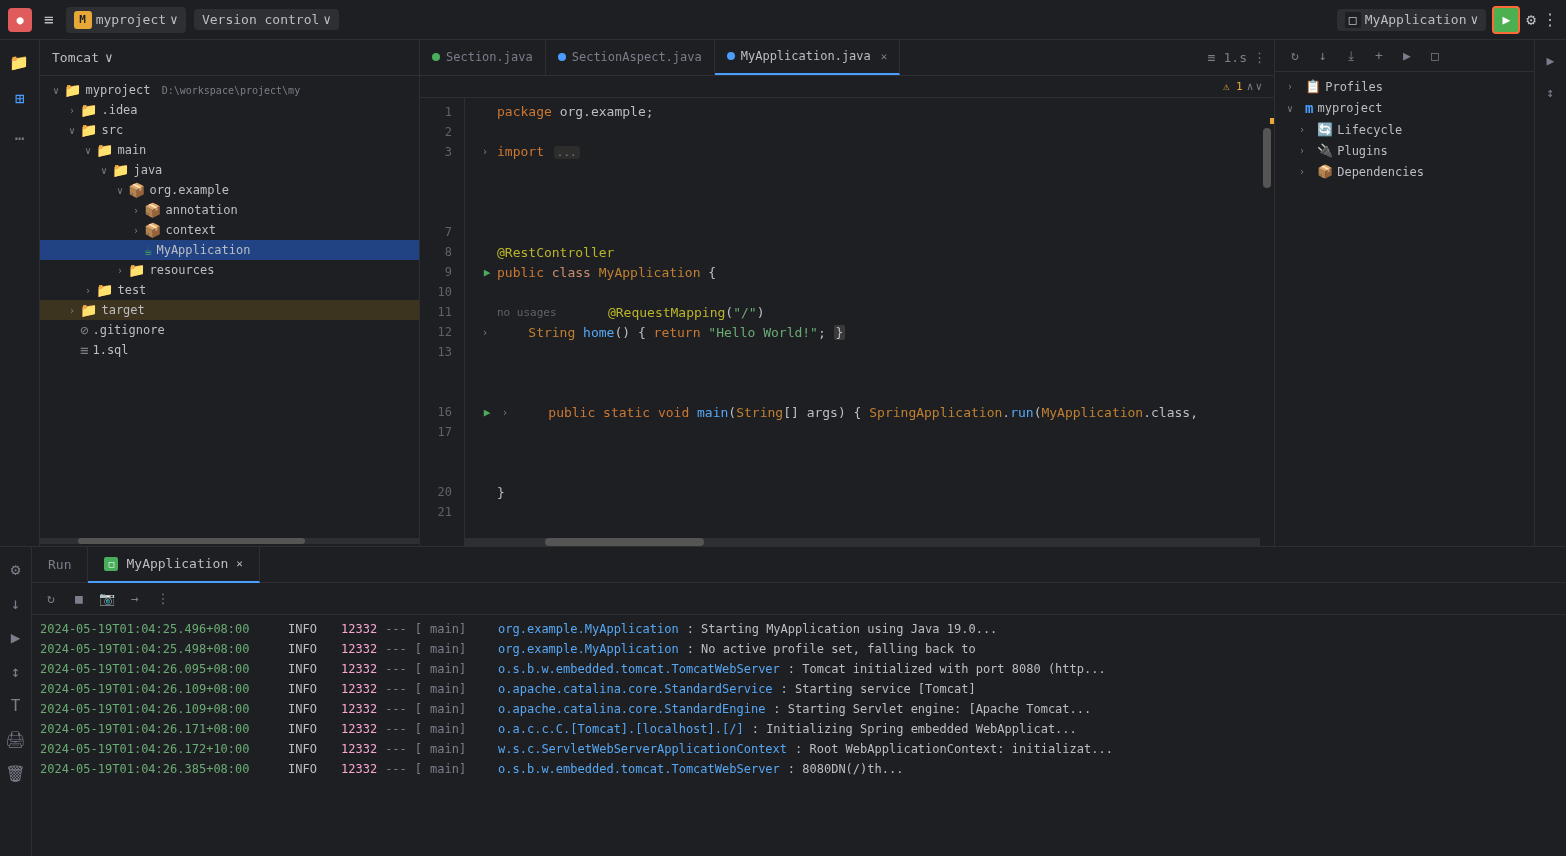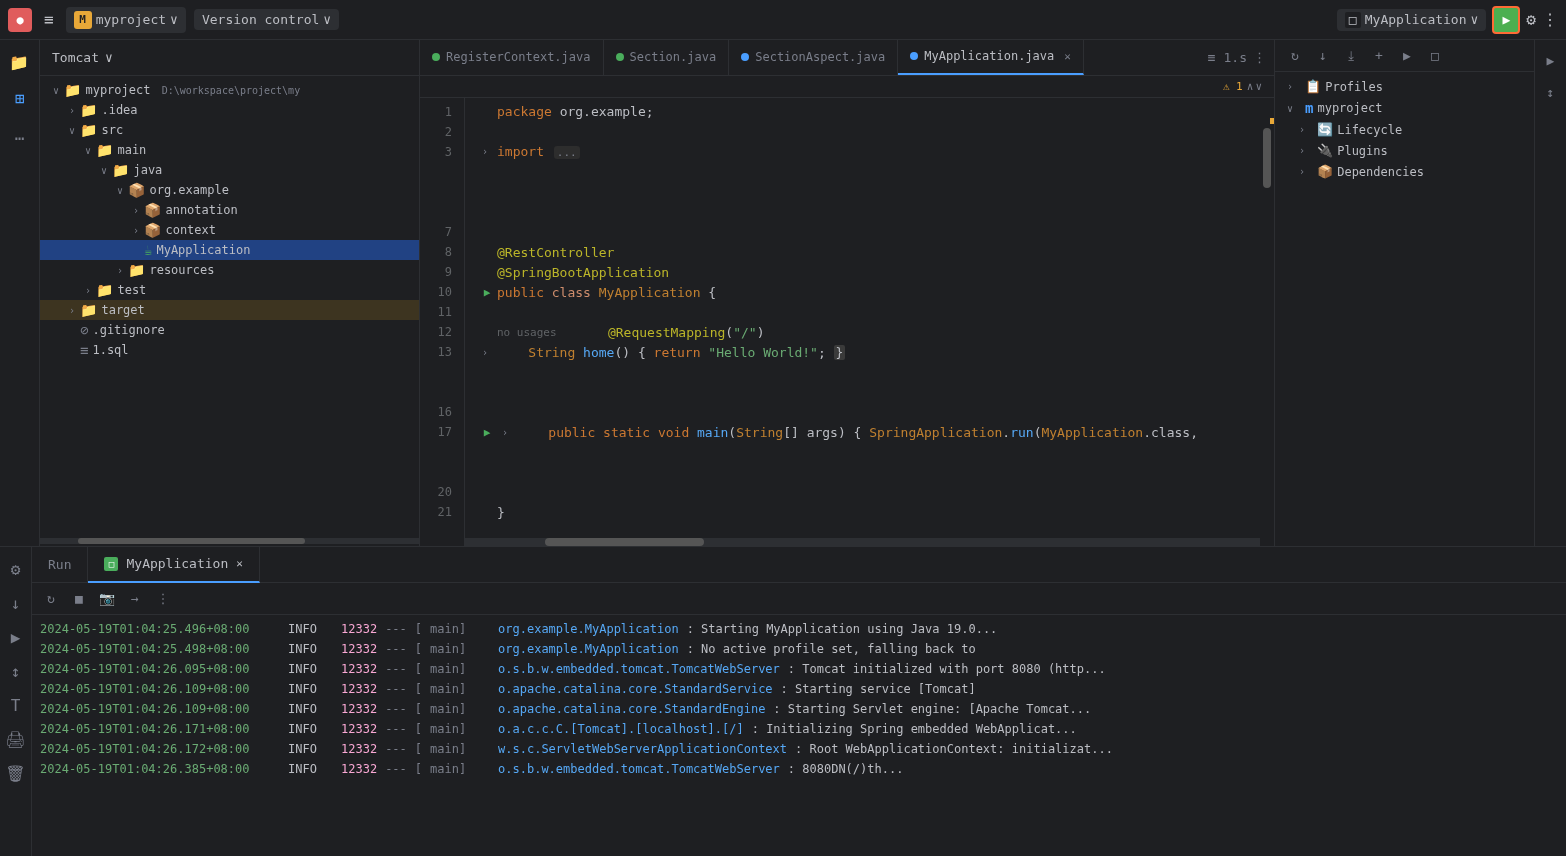--- a/index.html
+++ b/index.html
@@ -255,24 +255,20 @@
     <div style="height:6px;background:#2d2f33;margin:2px 0;">
       <div style="height:6px;width:60%;background:#555;border-radius:3px;margin-left:10%;"></div>
     </div>
   </div>
 
   <div class="editor-area">
 
     <div class="editor-tabs">
       <div class="editor-tab">
         <span class="tab-dot green"></span>
-        <span>RegisterContext.java</span>
-      </div>
-      <div class="editor-tab">
-        <span class="tab-dot green"></span>
         <span>Section.java</span>
       </div>
       <div class="editor-tab">
         <span class="tab-dot blue"></span>
         <span>SectionAspect.java</span>
       </div>
       <div class="editor-tab active">
         <span class="tab-dot blue"></span>
         <span>MyApplication.java</span>
         <span class="close-btn">✕</span>
@@ -331,24 +327,20 @@
 
             <div style="height:60px"></div>
 
             <div class="code-line" style="height:20px"></div>
 
             <div class="code-line">
               <span class="code-line-gutter"></span>
               <span class="code-text"><span class="ann">@RestController</span></span>
             </div>
 
-            <div class="code-line">
-              <span class="code-line-gutter"></span>
-              <span class="code-text"><span class="ann">@SpringBootApplication</span></span>
-            </div>
 
             <div class="code-line">
               <span class="code-line-gutter" style="color:#4aad5c;">▶</span>
               <span class="code-text"><span class="kw2">public</span> <span class="kw">class</span> <span class="cls">MyApplication</span> {</span>
             </div>
 
             <div class="code-line" style="height:20px"></div>
 
             <div style="display:flex;flex-direction:row;">
               <div style="padding-left:20px;font-size:11px;color:#606366;">no usages</div>
@@ -539,21 +531,21 @@
           <span class="log-timestamp">2024-05-19T01:04:26.171+08:00</span>
           <span class="log-level">INFO</span>
           <span class="log-pid">12332</span>
           <span class="log-bracket">---</span>
           <span class="log-bracket">[</span>
           <span class="log-thread">main]</span>
           <span class="log-class">o.a.c.c.C.[Tomcat].[localhost].[/]</span>
           <span class="log-message">: Initializing Spring embedded WebApplicat...</span>
         </div>
         <div class="log-line">
-          <span class="log-timestamp">2024-05-19T01:04:26.172+08:00</span>
+          <span class="log-timestamp">2024-05-19T01:04:26.172+10:00</span>
           <span class="log-level">INFO</span>
           <span class="log-pid">12332</span>
           <span class="log-bracket">---</span>
           <span class="log-bracket">[</span>
           <span class="log-thread">main]</span>
           <span class="log-class">w.s.c.ServletWebServerApplicationContext</span>
           <span class="log-message">: Root WebApplicationContext: initializat...</span>
         </div>
         <div class="log-line">
           <span class="log-timestamp">2024-05-19T01:04:26.385+08:00</span>

